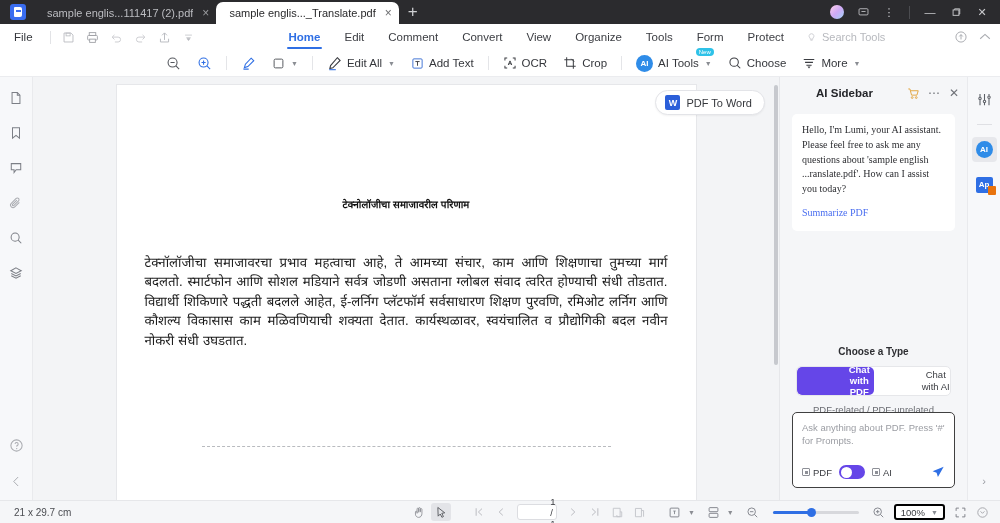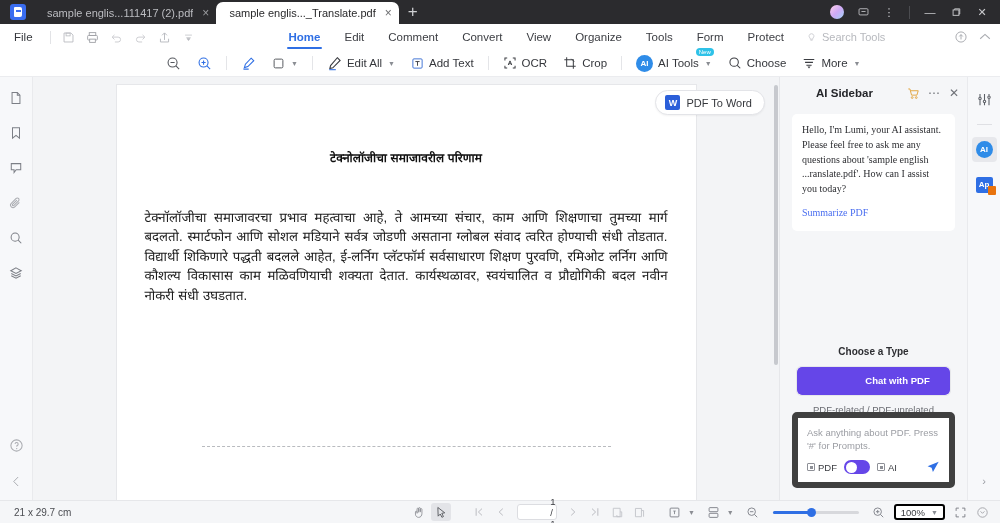--- a/index.html
+++ b/index.html
@@ -118,22 +118,22 @@
   .docarea {
     flex: 1; background: #f3f4f6; position: relative; overflow: hidden;
     display: flex; justify-content: center;
   }
   .page {
     width: 579px; background: #fff; margin-top: 8px;
     box-shadow: 0 0 0 1px #e6e7ea; position: relative; height: 100%;
     padding: 0 0;
   }
   .doc-title {
-    text-align: center; font-size: 12px; font-weight: bold; color: #111;
-    margin-top: 64px; letter-spacing: .1px;
+    text-align: center; font-size: 10px; font-weight: bold; color: #111;
+    margin-top: 112px; letter-spacing: .1px;
   }
   .doc-body {
     margin: 42px 28px 0 28px; font-size: 13.2px; line-height: 1.47;
     color: #1b1b1b; text-align: justify; word-spacing: .5px;
   }
   .doc-rule {
     position: absolute; left: 85px; right: 85px; top: 361px; height: 1px;
     border-top: 1px dashed #b9bbbf;
   }
   .pdf2word {
@@ -179,21 +179,21 @@
     display: flex; height: 30px; overflow: hidden; border: 1px solid #e6e7ea;
   }
   .typebtn {
     flex: 1; display: flex; align-items: center; justify-content: center;
     font-size: 9.5px; line-height: 1.2; text-align: center; color: #3b3d42; padding-left: 48px;
   }
   .typebtn.sel { background: #6546e8; color: #fff; border-radius: 5px; font-weight: bold; }
   .typehint { text-align: center; font-size: 9.5px; color: #6b6d73; margin-top: 8px; }
   .composer {
     position: absolute; left: 12px; right: 12px; bottom: 12px; background: #fff;
-    border: 6px solid #404040; border-radius: 5px; height: 76px; padding: 8px 9px;
+    border: 1px solid #404040; border-radius: 5px; height: 76px; padding: 8px 9px;
     display: flex; flex-direction: column; justify-content: space-between;
   }
   .composer .ph { font-size: 9.5px; color: #9b9da3; line-height: 1.42; }
   .composerrow { display: flex; align-items: center; gap: 7px; }
   .chip { display: flex; align-items: center; gap: 3px; font-size: 9.5px; color: #3b3d42; }
   .chipbox { width: 8px; height: 8px; border: 1.2px solid #8e9097; border-radius: 1px; position: relative;}
   .chipbox::after { content:""; position:absolute; left:1.5px; top:1.5px; width:3px;height:3px;background:#8e9097;}
   .switch {
     width: 26px; height: 14px; border-radius: 7px; background: #6546e8;
     position: relative;
@@ -539,20 +539,21 @@
 
       <div class="bubble">
         <div>Hello, I'm Lumi, your AI assistant. Please feel free to ask me any questions about 'sample english ...ranslate.pdf'. How can I assist you today?</div>
         <div class="summ">Summarize PDF</div>
       </div>
 
       <div class="choose">Choose a Type</div>
 
       <div class="typetoggle">
         <div class="typebtn sel">Chat with PDF</div>
+        <div class="typebtn">Chat with AI</div>
       </div>
       <div class="typehint">PDF-related / PDF-unrelated</div>
 
       <div class="composer">
         <div class="ph">Ask anything about PDF. Press '#' for Prompts.</div>
         <div class="composerrow">
           <span class="chip">
             <span class="chipbox"></span>
             <span>PDF</span>
           </span>

